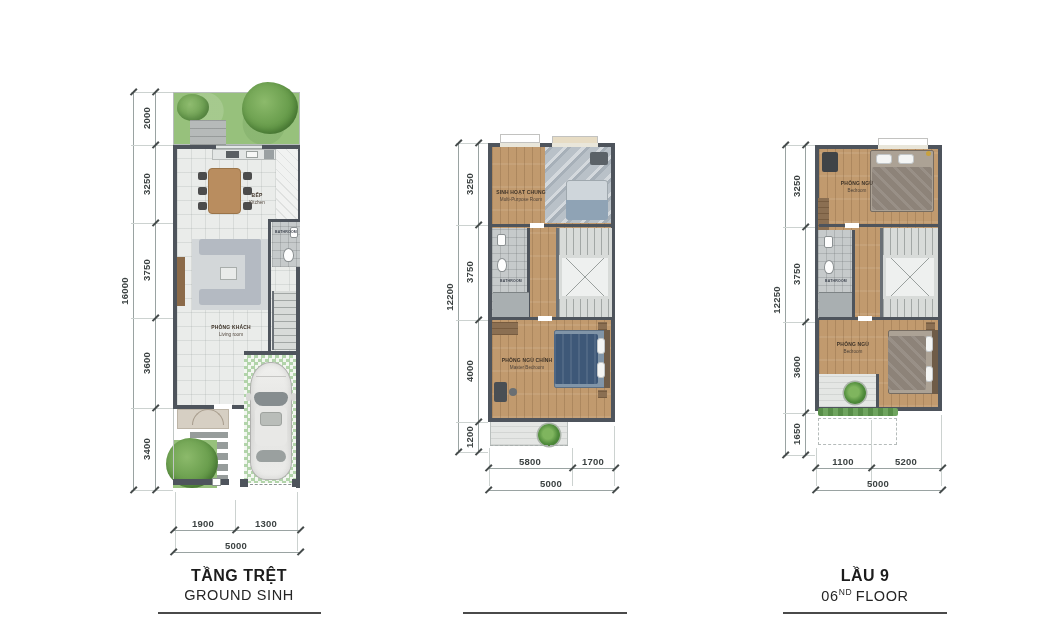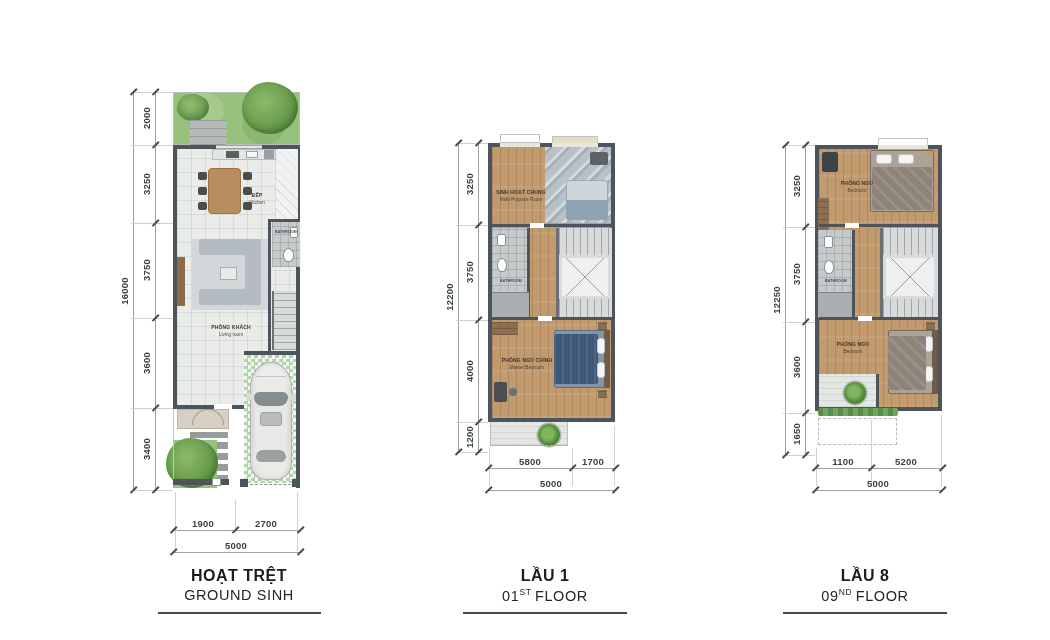--- a/index.html
+++ b/index.html
@@ -165,28 +165,28 @@
     <div class="a dim dim-v" style="left:124px;top:291px">16000</div>
 
     <div class="a ext" style="left:175px;top:492px;width:1px;height:59px"></div>
     <div class="a ext" style="left:235px;top:500px;width:1px;height:32px"></div>
     <div class="a ext" style="left:297px;top:492px;width:1px;height:59px"></div>
     <div class="a dl" style="left:173px;top:530px;width:127px;height:1px"></div>
     <div class="a tk" style="left:169px;top:529px"></div>
     <div class="a tk" style="left:231px;top:529px"></div>
     <div class="a tk" style="left:296px;top:529px"></div>
     <div class="a dim dim-h" style="left:203px;top:523px">1900</div>
-    <div class="a dim dim-h" style="left:266px;top:523px">2700</div>
+    <div class="a dim dim-h" style="left:266px;top:523px">1300</div>
     <div class="a dl" style="left:173px;top:552px;width:127px;height:1px"></div>
     <div class="a tk" style="left:169px;top:551px"></div>
     <div class="a tk" style="left:296px;top:551px"></div>
     <div class="a dim dim-h" style="left:236px;top:545px">5000</div>
 
     <div class="a title" style="left:239px;top:567px">
-      <div class="t-vi">HOẠT TRỆT</div>
+      <div class="t-vi">TẦNG TRỆT</div>
       <div class="t-en">GROUND SINH</div>
     </div>
     <div class="a t-line" style="left:158px;top:612px;width:163px"></div>
   </div>
 
   <div class="grp">
     <div class="a" style="left:500px;top:134px;width:40px;height:9px;background:#fff;border:1px solid #c2c2c0"></div>
     <div class="a" style="left:552px;top:136px;width:46px;height:9px;background:#e7dcc4;border:1px solid #c2c2c0"></div>
     <div class="a wood" style="left:488px;top:143px;width:127px;height:279px;border:4px solid #4e545c"></div>
     <div class="a" style="left:500px;top:143px;width:40px;height:4px;background:#e9e6da"></div>
@@ -263,24 +263,20 @@
     <div class="a tk" style="left:484px;top:467px"></div>
     <div class="a tk" style="left:568px;top:467px"></div>
     <div class="a tk" style="left:611px;top:467px"></div>
     <div class="a dim dim-h" style="left:530px;top:461px">5800</div>
     <div class="a dim dim-h" style="left:593px;top:461px">1700</div>
     <div class="a dl" style="left:488px;top:490px;width:127px;height:1px"></div>
     <div class="a tk" style="left:484px;top:489px"></div>
     <div class="a tk" style="left:611px;top:489px"></div>
     <div class="a dim dim-h" style="left:551px;top:483px">5000</div>
 
-    <div class="a title" style="left:545px;top:567px">
-      <div class="t-vi">LẦU 1</div>
-      <div class="t-en"><span>01</span><sup>ST</sup> <span>FLOOR</span></div>
-    </div>
     <div class="a t-line" style="left:463px;top:612px;width:164px"></div>
   </div>
 
   <div class="grp">
     <div class="a" style="left:878px;top:138px;width:50px;height:9px;background:#fff;border:1px solid #c2c2c0"></div>
     <div class="a wood" style="left:815px;top:145px;width:127px;height:266px;border:4px solid #4e545c"></div>
     <div class="a" style="left:878px;top:145px;width:50px;height:4px;background:#e9e6da"></div>
 
     <div class="a" style="left:870px;top:150px;width:64px;height:62px">
       <div class="a" style="left:0;top:0;width:64px;height:62px;background:#aca295;border:1px solid #766c61;border-radius:2px"></div>
@@ -357,19 +353,19 @@
     <div class="a tk" style="left:867px;top:467px"></div>
     <div class="a tk" style="left:938px;top:467px"></div>
     <div class="a dim dim-h" style="left:843px;top:461px">1100</div>
     <div class="a dim dim-h" style="left:906px;top:461px">5200</div>
     <div class="a dl" style="left:815px;top:490px;width:127px;height:1px"></div>
     <div class="a tk" style="left:811px;top:489px"></div>
     <div class="a tk" style="left:938px;top:489px"></div>
     <div class="a dim dim-h" style="left:878px;top:483px">5000</div>
 
     <div class="a title" style="left:865px;top:567px">
-      <div class="t-vi">LẦU 8</div>
-      <div class="t-en"><span>09</span><sup>ND</sup> <span>FLOOR</span></div>
+      <div class="t-vi">LẦU 9</div>
+      <div class="t-en"><span>06</span><sup>ND</sup> <span>FLOOR</span></div>
     </div>
     <div class="a t-line" style="left:783px;top:612px;width:164px"></div>
   </div>
 
 </div>
 
 </body></html>

